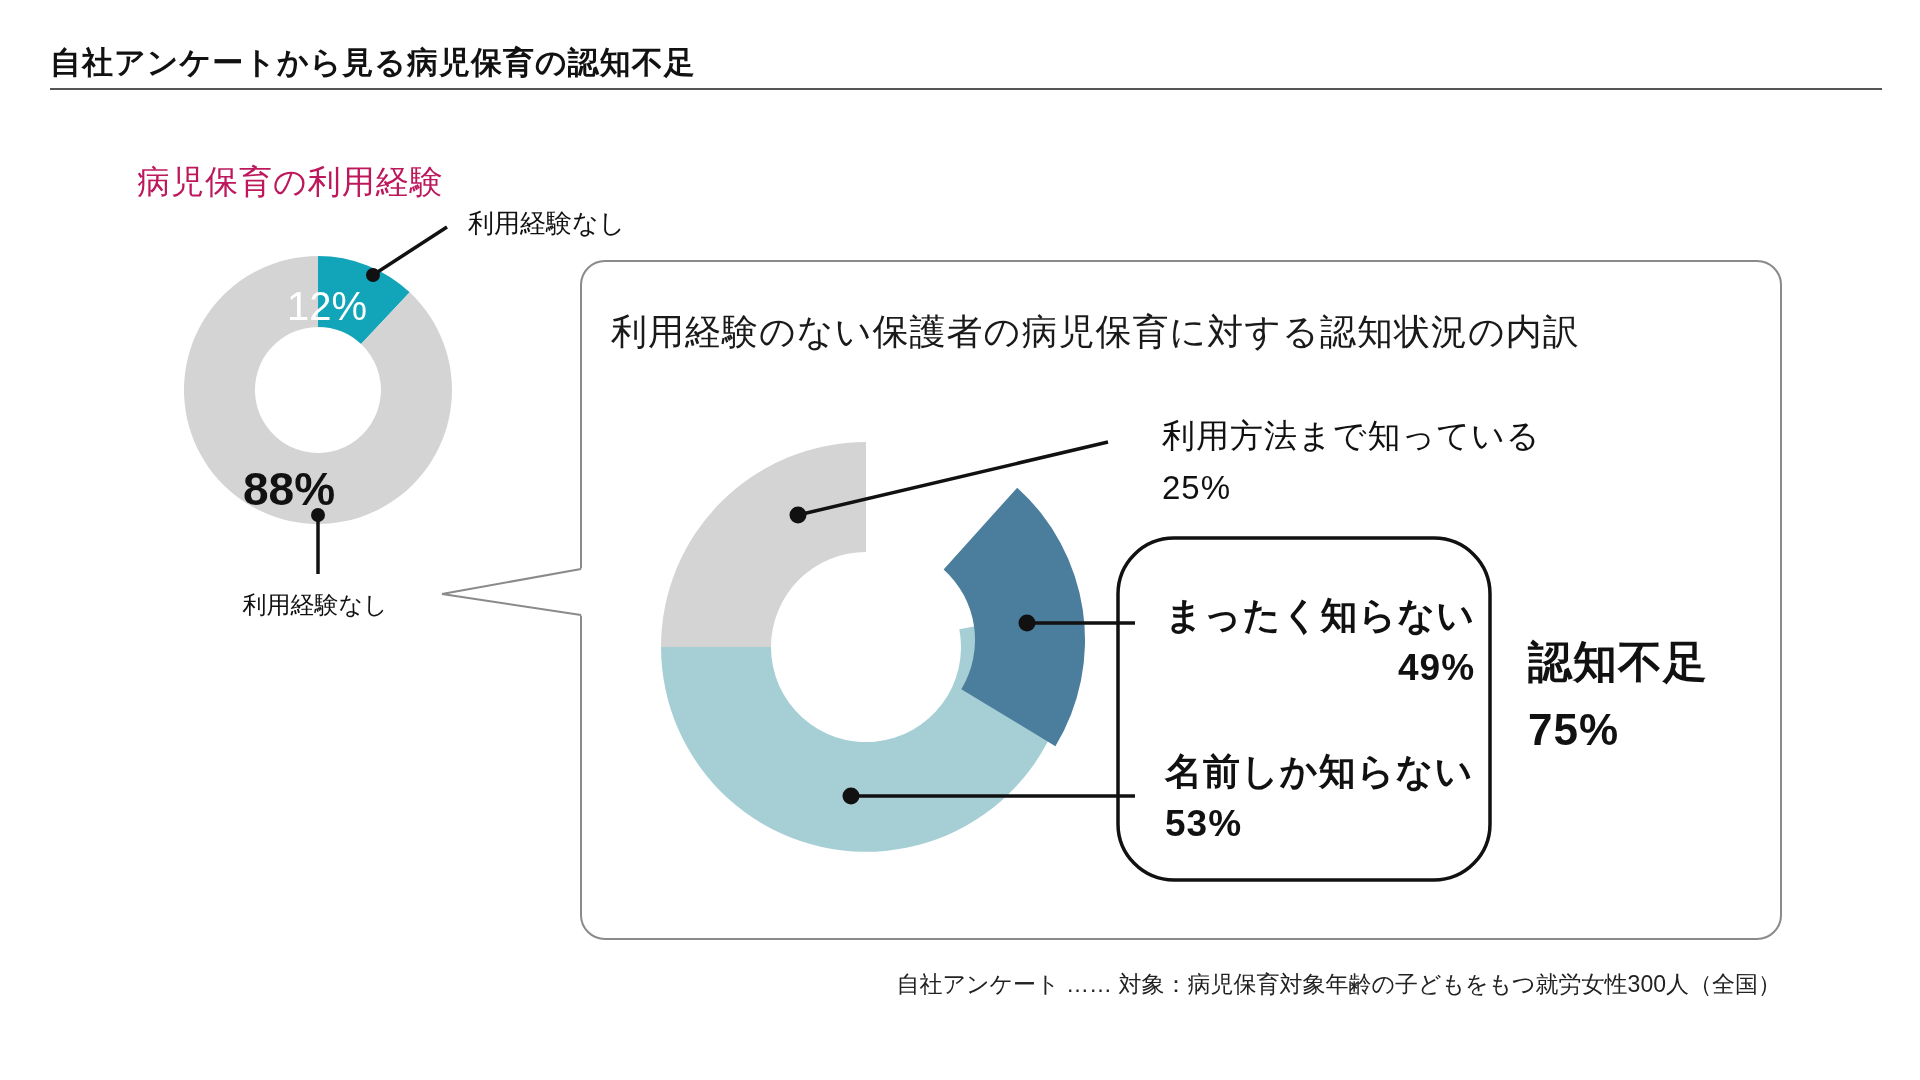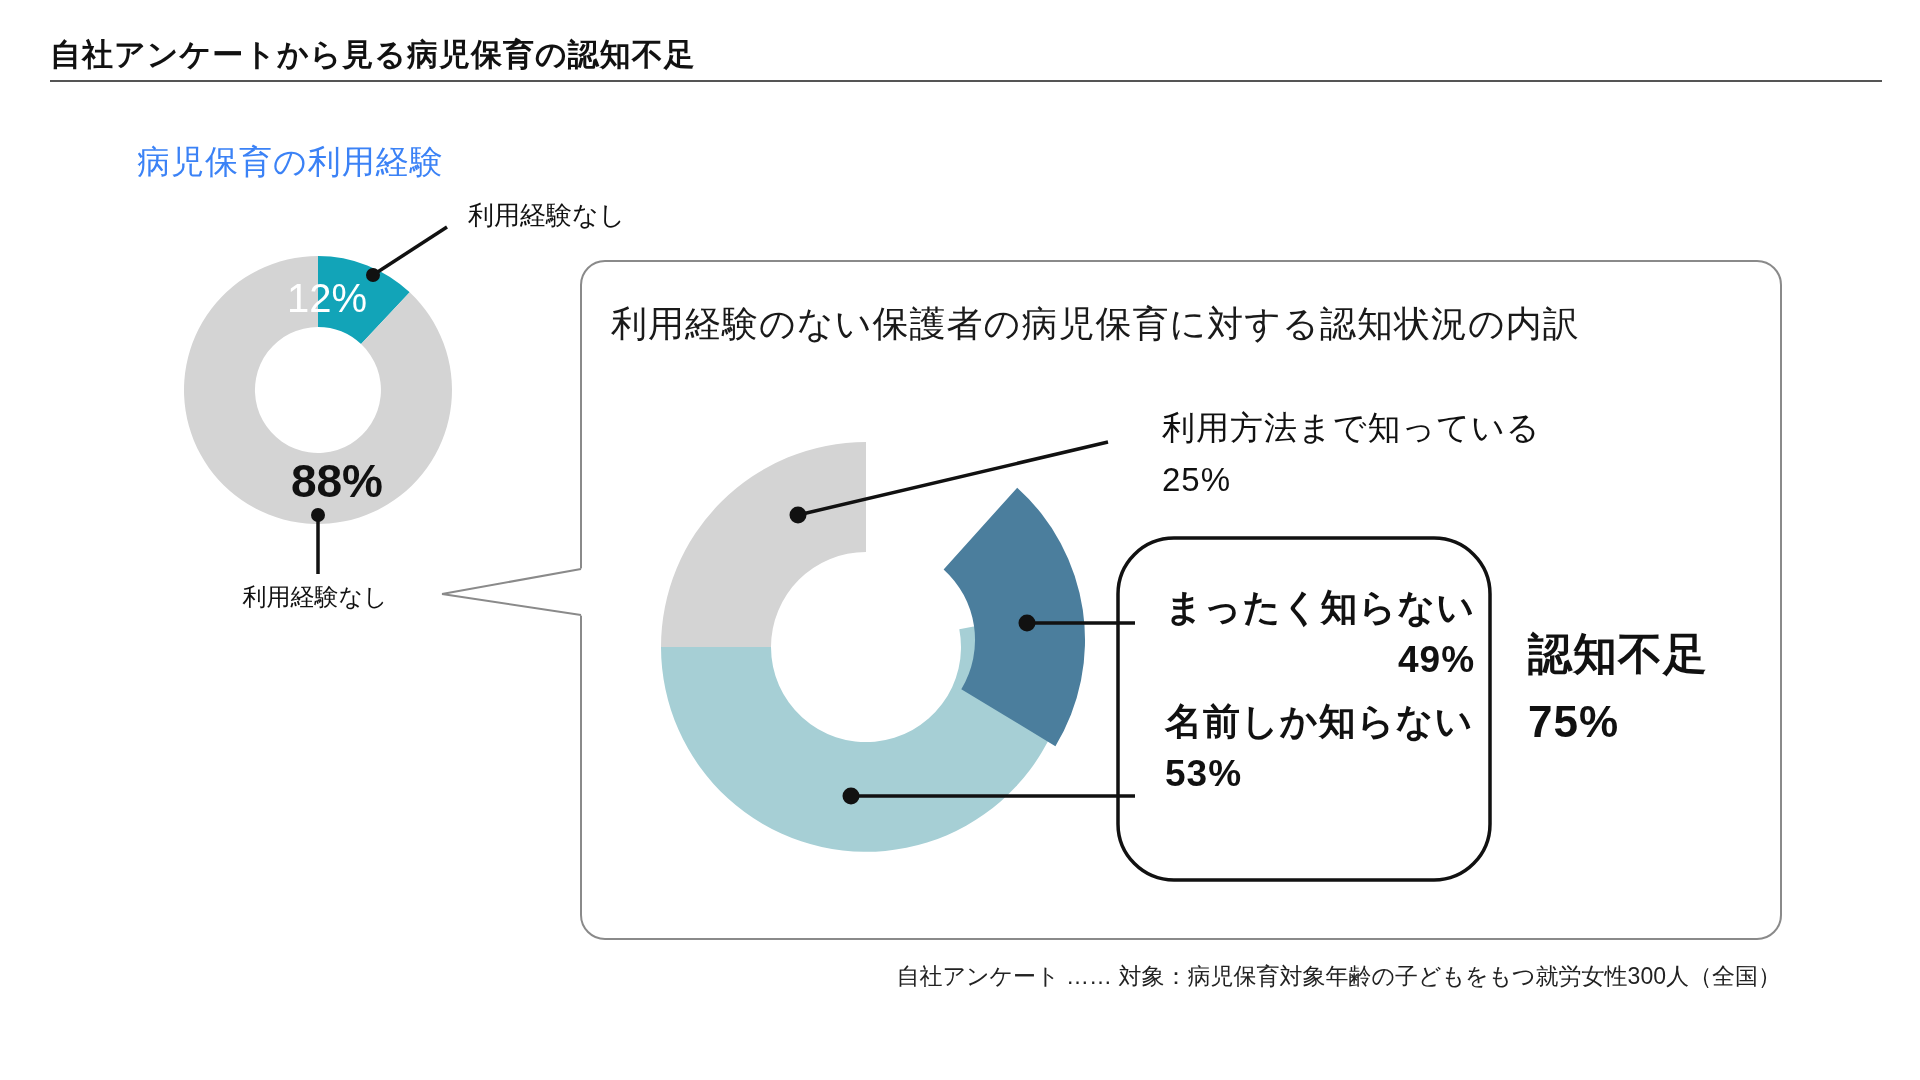--- a/index.html
+++ b/index.html
@@ -1,30 +1,30 @@
 <!DOCTYPE html>
 <html><head>
 <meta charset="utf-8">
 <style>
   html,body{margin:0;padding:0;background:#ffffff;}
   body{font-family:"Liberation Sans","DejaVu Sans",sans-serif;color:#111;}
   .stage{position:relative;width:1920px;height:1080px;background:#fff;overflow:hidden;}
-  .abs{position:absolute;}
+  .abs{position:absolute;margin-top:8px;}
   svg{position:absolute;left:0;top:0;}
   .hdr-title{left:50px;top:34px;font-size:31px;font-weight:bold;letter-spacing:1px;color:#111;}
   .hdr-rule{left:50px;top:80px;width:1832px;height:0;border-top:2px solid #555;}
-  .chart1-title{left:137px;top:140px;font-size:33px;color:#3b82f6;letter-spacing:1px;}
+  .chart1-title{left:137px;top:152px;font-size:33px;color:#be185d;letter-spacing:1px;}
   .lbl-yes{left:468px;top:198px;font-size:26px;color:#111;}
   .val-yes{left:257px;top:276px;width:140px;text-align:center;font-size:40px;font-weight:500;color:#ffffff;}
-  .val-no{left:243px;top:454px;width:140px;text-align:right;font-size:46px;font-weight:700;color:#111;}
+  .val-no{left:243px;top:454px;width:140px;text-align:left;font-size:46px;font-weight:700;color:#111;}
   .lbl-no{left:215px;top:581px;width:200px;text-align:center;font-size:24px;color:#111;}
   .panel-title{left:611px;top:300px;font-size:36px;color:#1a1a1a;letter-spacing:1px;}
   .knowhow{left:1162px;top:402px;font-size:33px;line-height:52px;color:#111;letter-spacing:1px;}
   .box-block1{left:1165px;top:582px;font-size:37px;font-weight:700;line-height:52px;color:#111;letter-spacing:1px;text-align:right;}
-  .box-block2{left:1165px;top:696px;font-size:37px;font-weight:700;line-height:52px;color:#111;letter-spacing:1px;}
+  .box-block2{left:1165px;top:738px;font-size:37px;font-weight:700;line-height:52px;color:#111;letter-spacing:1px;}
   .summary{left:1528px;top:620px;font-size:44px;font-weight:700;line-height:68px;color:#111;letter-spacing:1px;}
   .footnote{left:581px;top:961px;width:1200px;text-align:right;font-size:23px;color:#222;}
 </style>
 </head>
 <body>
 
 <div class="stage">
 
   <svg width="1920" height="1080" viewBox="0 0 1920 1080">
 

